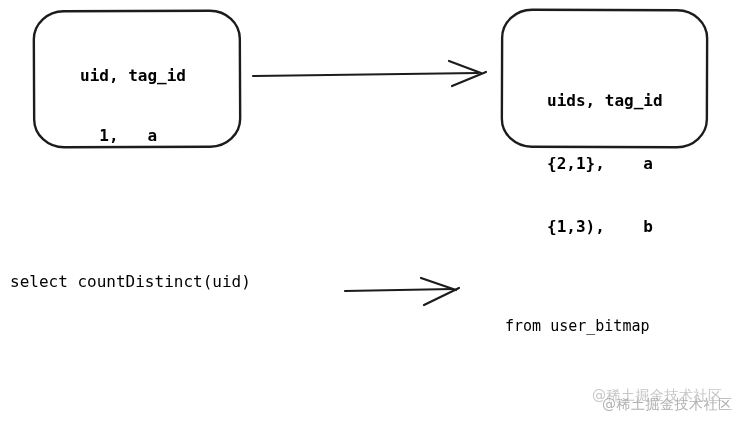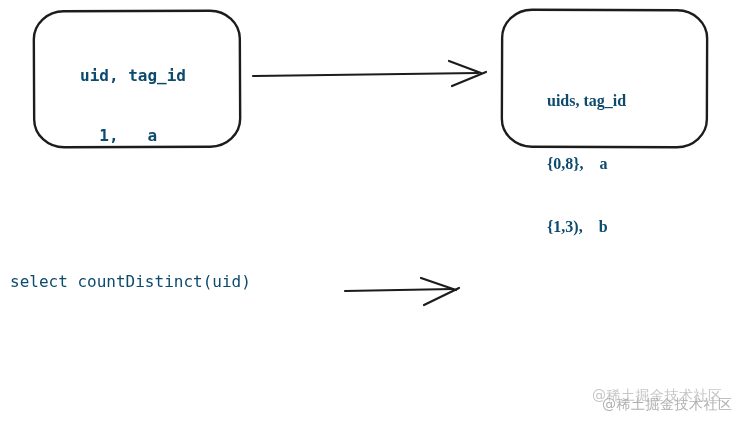--- a/index.html
+++ b/index.html
@@ -20,28 +20,28 @@
     position: absolute;
     left: 0;
     top: 0;
     width: 749px;
     height: 421px;
   }
   .mono-block {
     position: absolute;
     white-space: pre;
     font-family: "DejaVu Sans Mono", "Liberation Mono", monospace;
-    color: #0c4a6e;
+    color: #000000;
   }
   .box-text {
     font-size: 16px;
     font-weight: 700;
   }
   .box-text.source { left: 80px; top: 26px; line-height: 20px; }
-  .box-text.result { left: 547px; top: 48px; line-height: 21px; font-family: Liberation Serif, serif; }
+  .box-text.result { left: 547px; top: 48px; line-height: 21px; }
   .sql-text { font-weight: 500; }
   .sql-text.left  { left: 10px;  top: 207px; font-size: 16px; line-height: 30px; }
   .sql-text.right { left: 505px; top: 274px; font-size: 15px; line-height: 21px; }
   .watermark {
     position: absolute;
     font-family: "DejaVu Sans", "Liberation Sans", sans-serif;
     font-size: 14px;
     letter-spacing: 0.5px;
     white-space: nowrap;
     pointer-events: none;
@@ -73,32 +73,33 @@
     </g>
   </svg>
 
   <div class="mono-block box-text source">
     <div>uid, tag_id</div>
     <div>  1,   a</div>
   </div>
 
   <div class="mono-block box-text result">
     <div>uids, tag_id</div>
-    <div>{0,8},    a</div>
+    <div>{2,1},    a</div>
     <div>{1,3),    b</div>
   </div>
 
   <div class="mono-block sql-text left">
     <div>select countDistinct(uid)</div>
     
     
     
     
     
   </div>
 
   <div class="mono-block sql-text right">
+    <div>from user_bitmap</div>
   </div>
 
   <span class="watermark back">@稀土掘金技术社区</span>
   <span class="watermark front">@稀土掘金技术社区</span>
 
 </div>
 
 </body></html>

